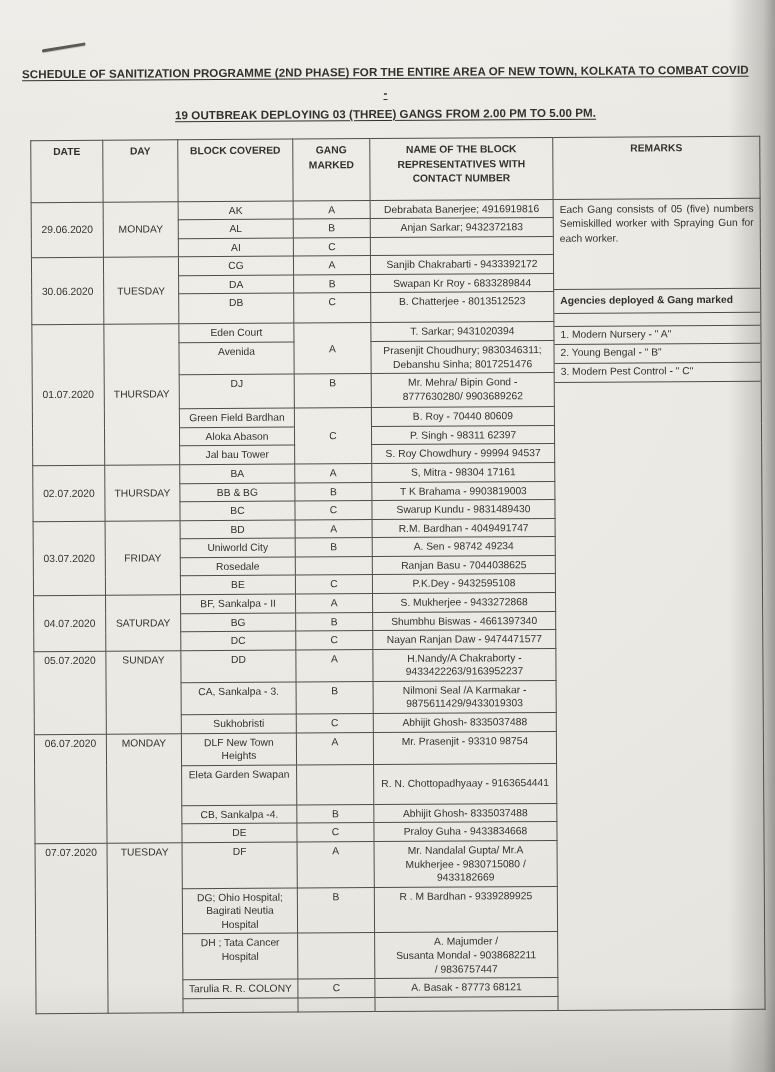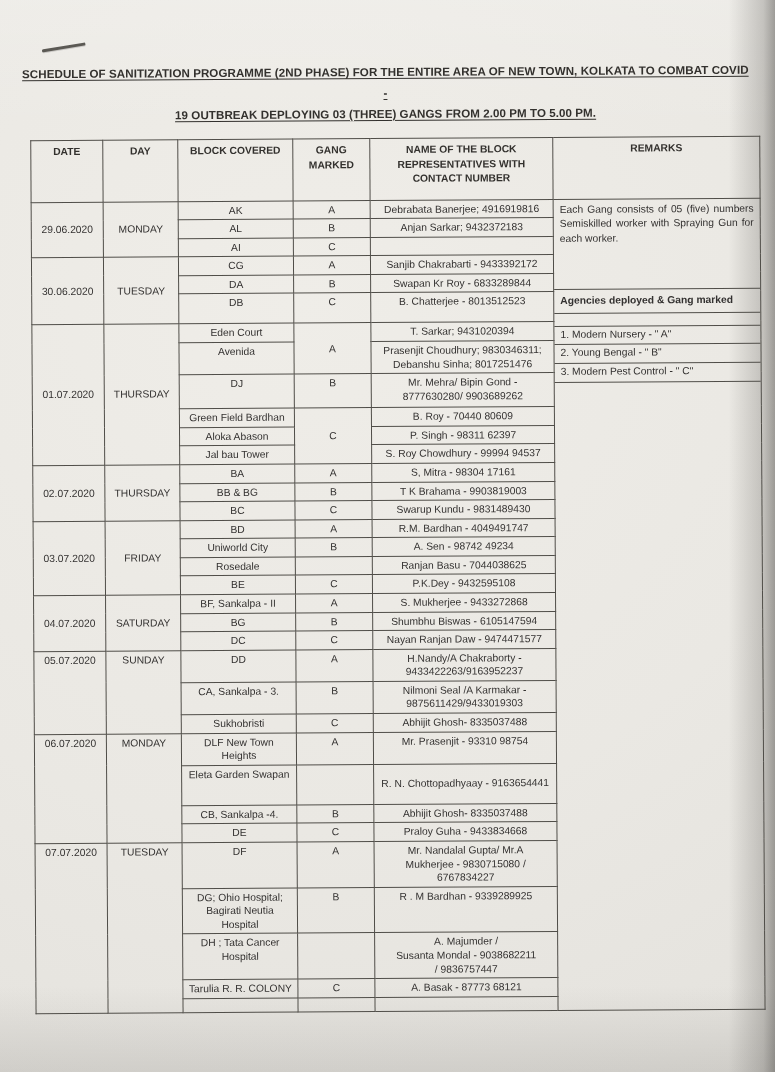--- a/index.html
+++ b/index.html
@@ -175,21 +175,21 @@
         <tr>
           <td rowspan="3">04.07.2020</td>
           <td rowspan="3">SATURDAY</td>
           <td>BF, Sankalpa - II</td>
           <td>A</td>
           <td>S. Mukherjee - 9433272868</td>
         </tr>
         <tr>
           <td>BG</td>
           <td>B</td>
-          <td>Shumbhu Biswas - 6105147594</td>
+          <td>Shumbhu Biswas - 4661397340</td>
         </tr>
         <tr>
           <td>DC</td>
           <td>C</td>
           <td>Nayan Ranjan Daw - 9474471577</td>
         </tr>
         <tr class="v-top">
           <td rowspan="3">05.07.2020</td>
           <td rowspan="3">SUNDAY</td>
           <td>DD</td>
@@ -231,21 +231,21 @@
           <td>C</td>
           <td>Praloy Guha - 9433834668</td>
         </tr>
         <tr class="v-top">
           <td rowspan="5">07.07.2020</td>
           <td rowspan="5">TUESDAY</td>
           <td>DF</td>
           <td>A</td>
           <td>Mr. Nandalal Gupta/ Mr.A
 Mukherjee - 9830715080 /
-6767834227</td>
+9433182669</td>
         </tr>
         <tr class="v-top">
           <td>DG; Ohio Hospital;
 Bagirati Neutia
 Hospital</td>
           <td>B</td>
           <td>R . M Bardhan - 9339289925</td>
         </tr>
         <tr>
           <td class="cell-top">DH ; Tata Cancer

